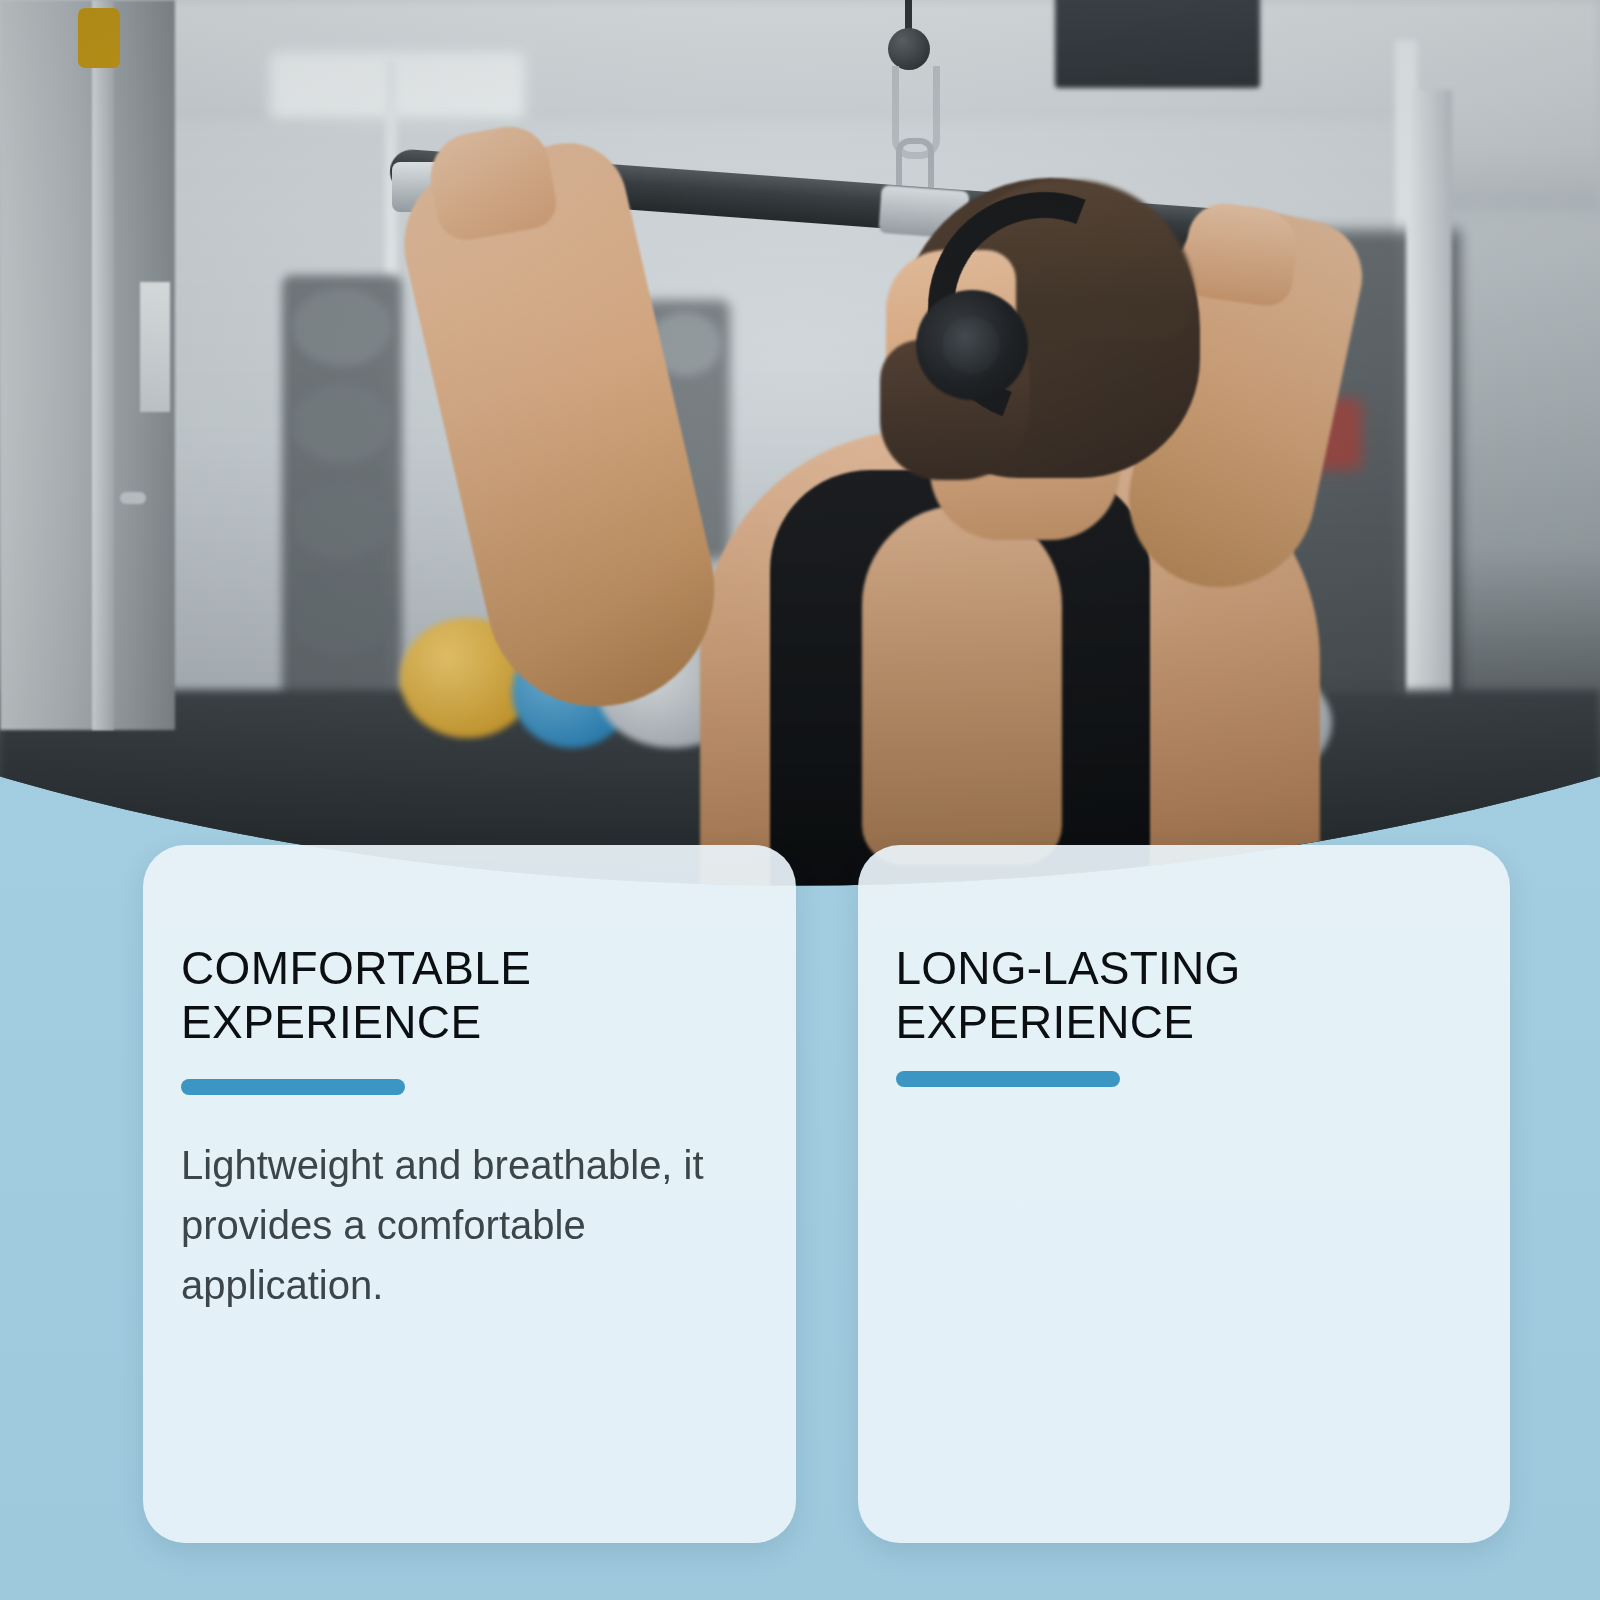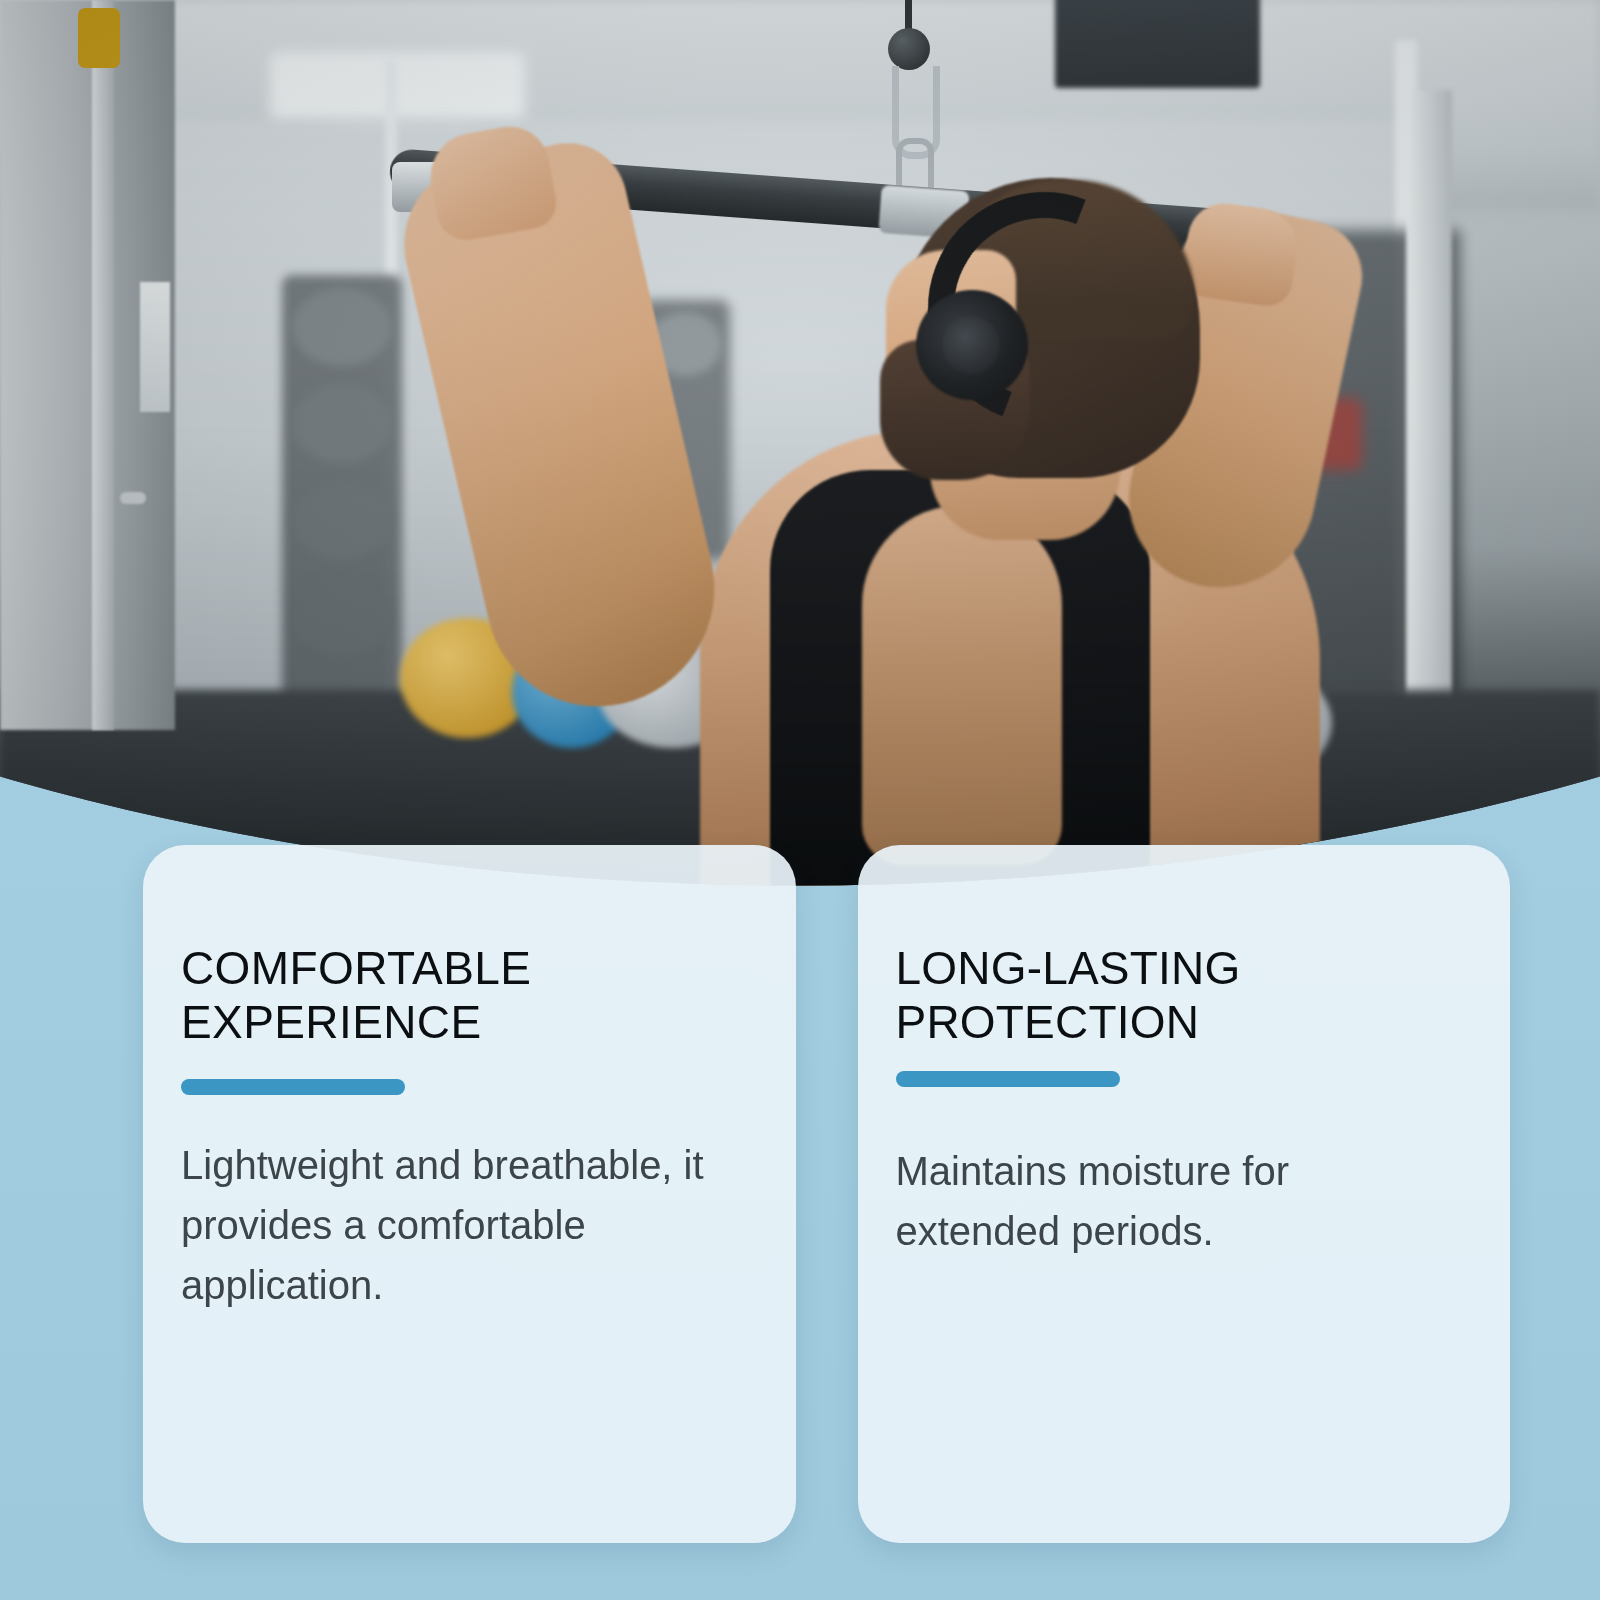--- a/index.html
+++ b/index.html
@@ -441,19 +441,18 @@
 
     <div class="card card-left">
       <h2 class="card-title">COMFORTABLE
 EXPERIENCE</h2>
       <div class="card-rule"></div>
       <p class="card-body">Lightweight and breathable, it provides a comfortable application.</p>
     </div>
 
     <div class="card card-right">
       <h2 class="card-title">LONG-LASTING
-PROTECTION</h2>
+EXPERIENCE</h2>
       <div class="card-rule"></div>
-      <p class="card-body">Maintains moisture for extended periods.</p>
     </div>
 
   </div>
 </div>
 
 </body></html>

